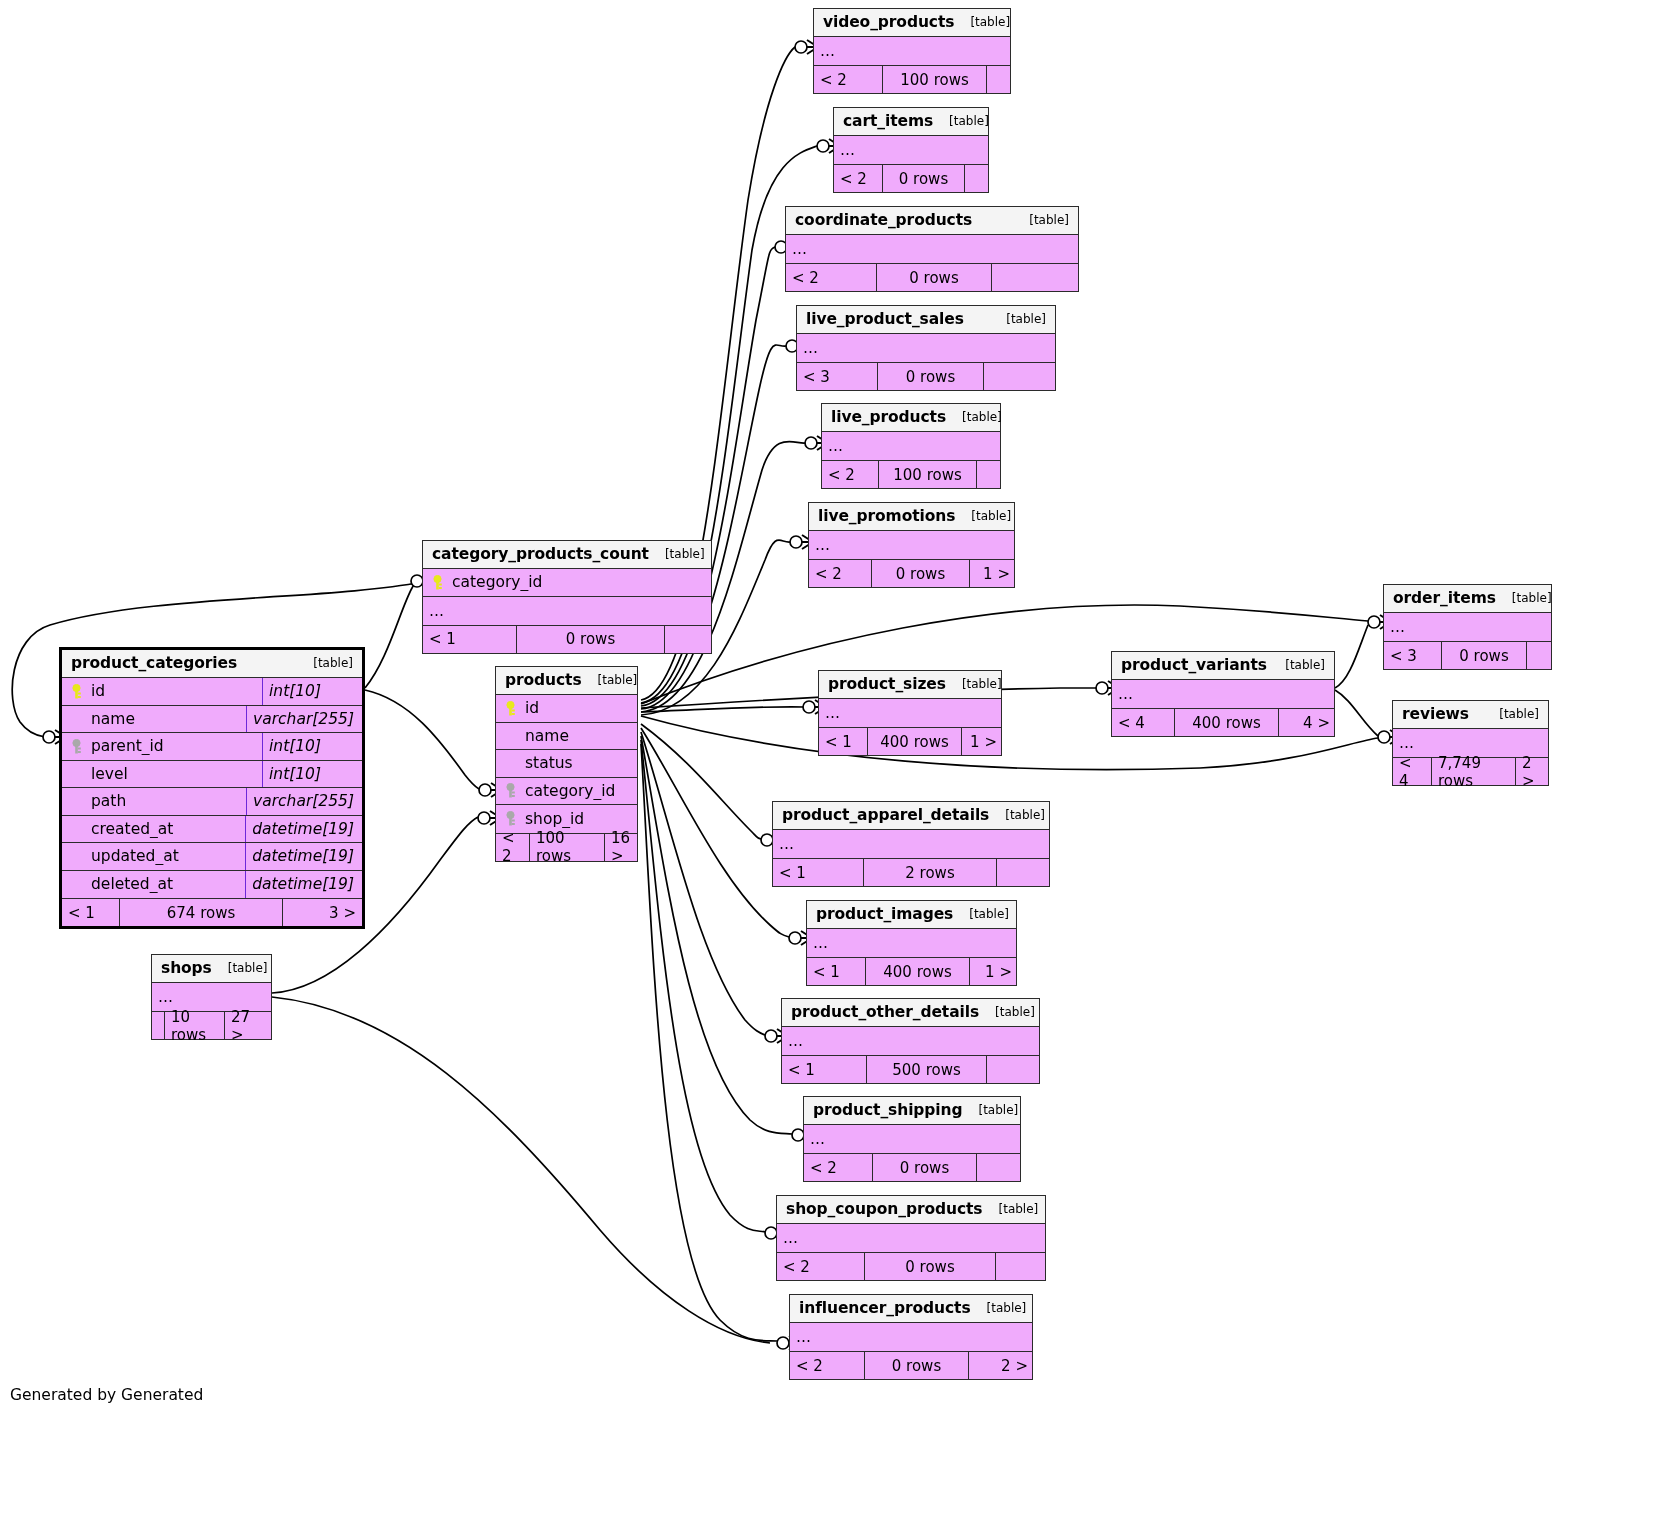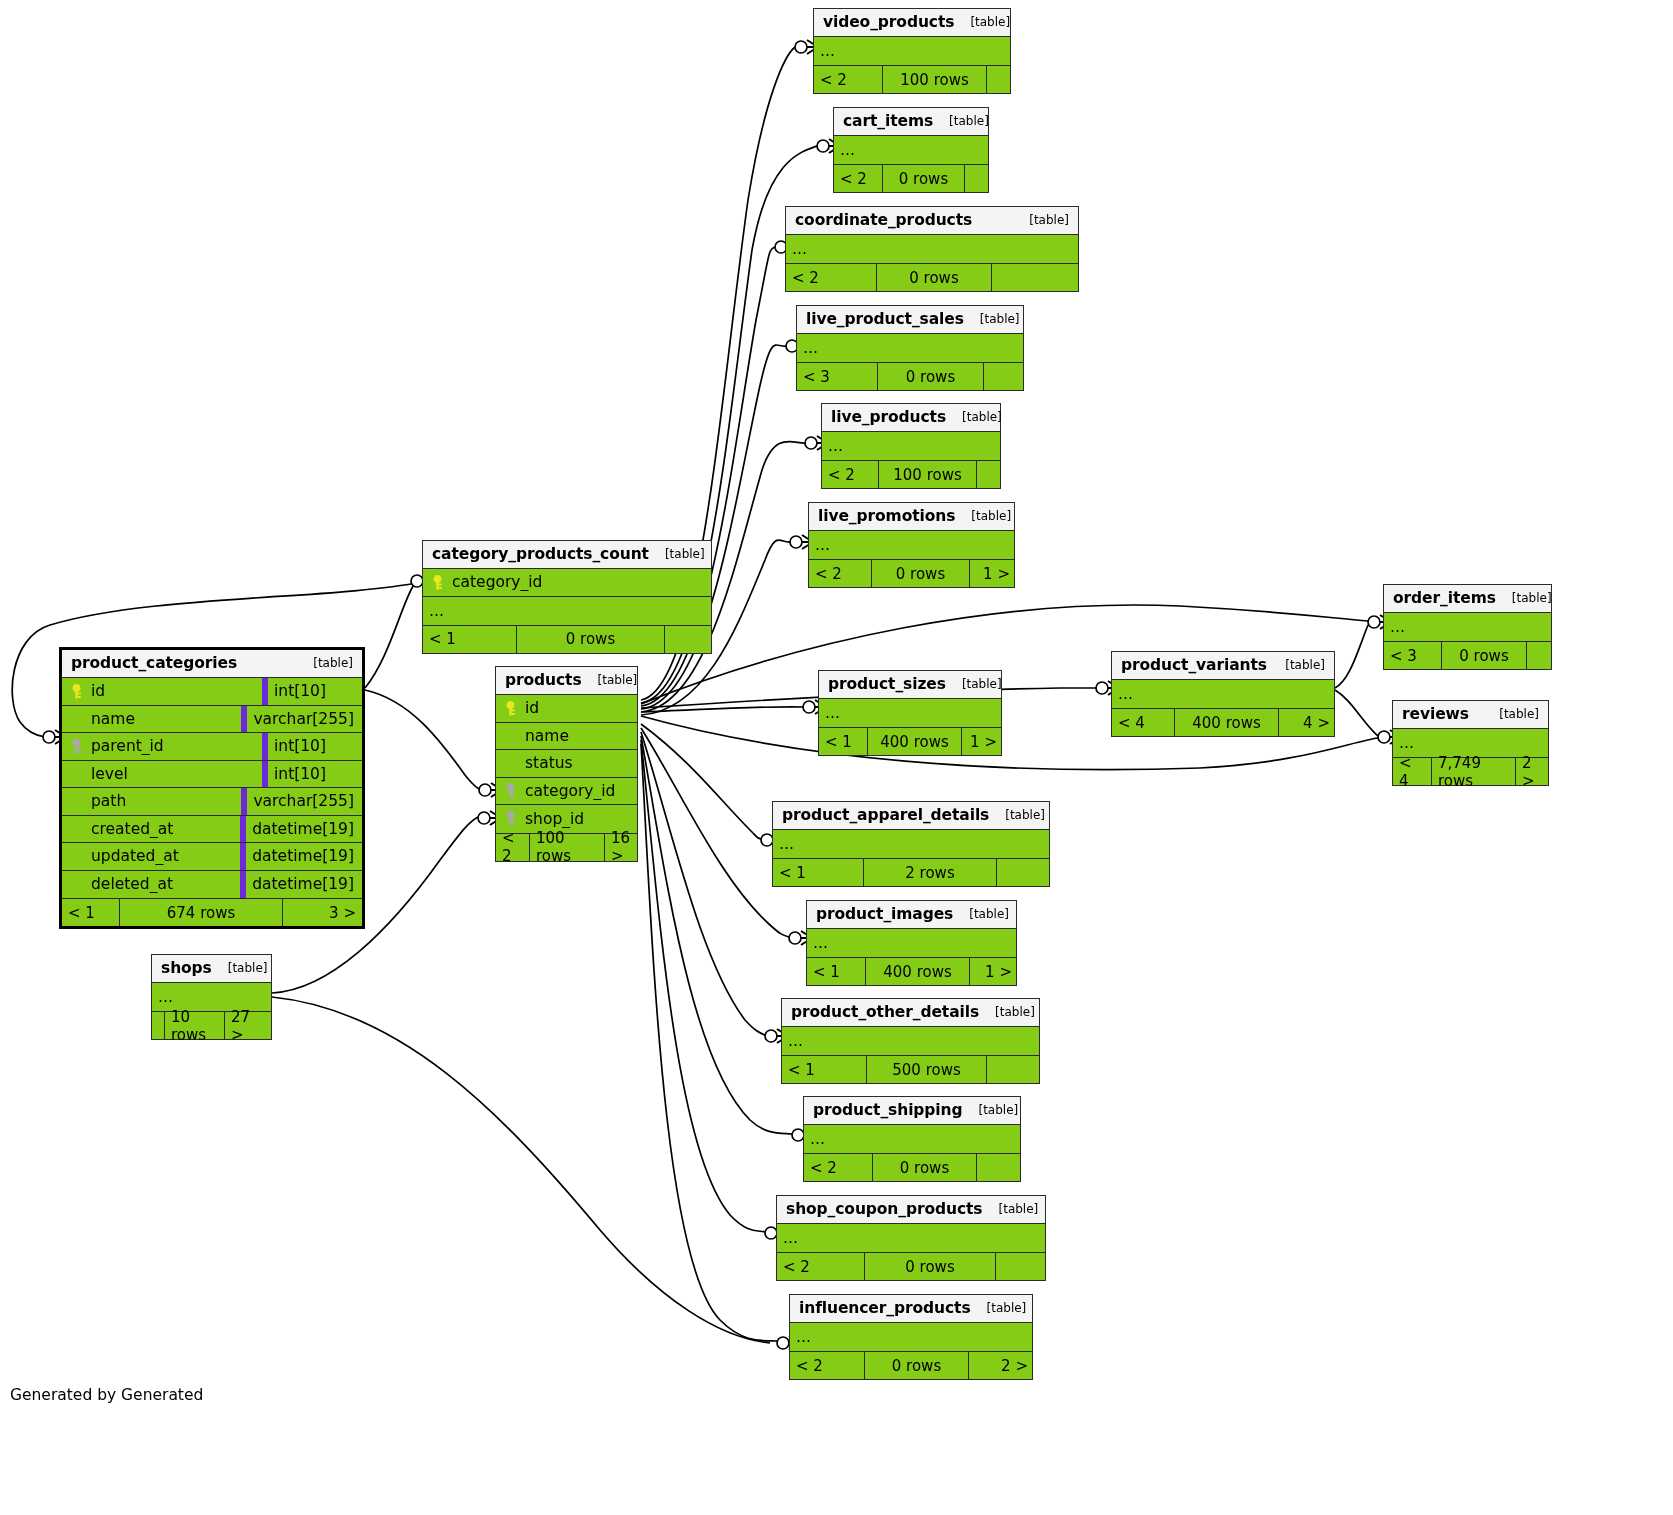--- a/index.html
+++ b/index.html
@@ -22,21 +22,21 @@
   }
   svg#edges {
     position: absolute;
     left: 0; top: 0;
     width: 1673px;
     height: 1515px;
     pointer-events: none;
   }
   .tbl {
     position: absolute;
-    background: #84cc16;
+    background: #f0abfc;
     border: 1px solid #2b2b2b;
     box-sizing: border-box;
     border-collapse: collapse;
     font-size: 15.5px;
     color: #000;
   }
   .tbl.focus {
     border: 3px solid #000;
   }
   .tbl .hdr {
@@ -74,26 +74,27 @@
   .tbl .row:last-child { border-bottom: none; }
   .tbl .row .cname {
     flex: 1 1 auto;
     display: flex;
     align-items: center;
     padding-left: 8px;
     overflow: hidden;
   }
   .tbl .row .ctype {
     flex: 0 0 auto;
-    border-left: 6px solid #6d28d9;
+    border-left: 1px solid #6d28d9;
     padding: 0 8px 0 6px;
     height: 100%;
     display: flex;
     align-items: center;
     box-sizing: border-box;
+    font-style: italic;
   }
   .tbl .ellipsis {
     padding: 0 0 0 6px;
     height: 28px;
     display: flex;
     align-items: center;
     border-bottom: 1px solid #2b2b2b;
     font-size: 15px;
     letter-spacing: 1px;
     color: #000;
@@ -276,21 +277,21 @@
     <div class="rows">
           <div class="ellipsis" style="border-bottom: none;">…</div>
         </div>
     <div class="foot">
           <div class="f left" style="flex: 0 0 90px;">&lt; 2</div>
           <div class="f center" style="flex: 0 0 115px;">0 rows</div>
           <div class="f right" style="flex: 0 0 46px;"></div>
         </div>
   </div>
 
-  <div class="tbl" style="left: 796px; top: 305px; width: 228px;">
+  <div class="tbl" style="left: 796px; top: 305px; width: 260px;">
     <div class="hdr">
       <span class="tname">live_product_sales</span>
       <span class="ttype">[table]</span>
     </div>
     <div class="rows">
           <div class="ellipsis" style="border-bottom: none;">…</div>
         </div>
     <div class="foot">
           <div class="f left" style="flex: 0 0 80px;">&lt; 3</div>
           <div class="f center" style="flex: 0 0 106px;">0 rows</div>

